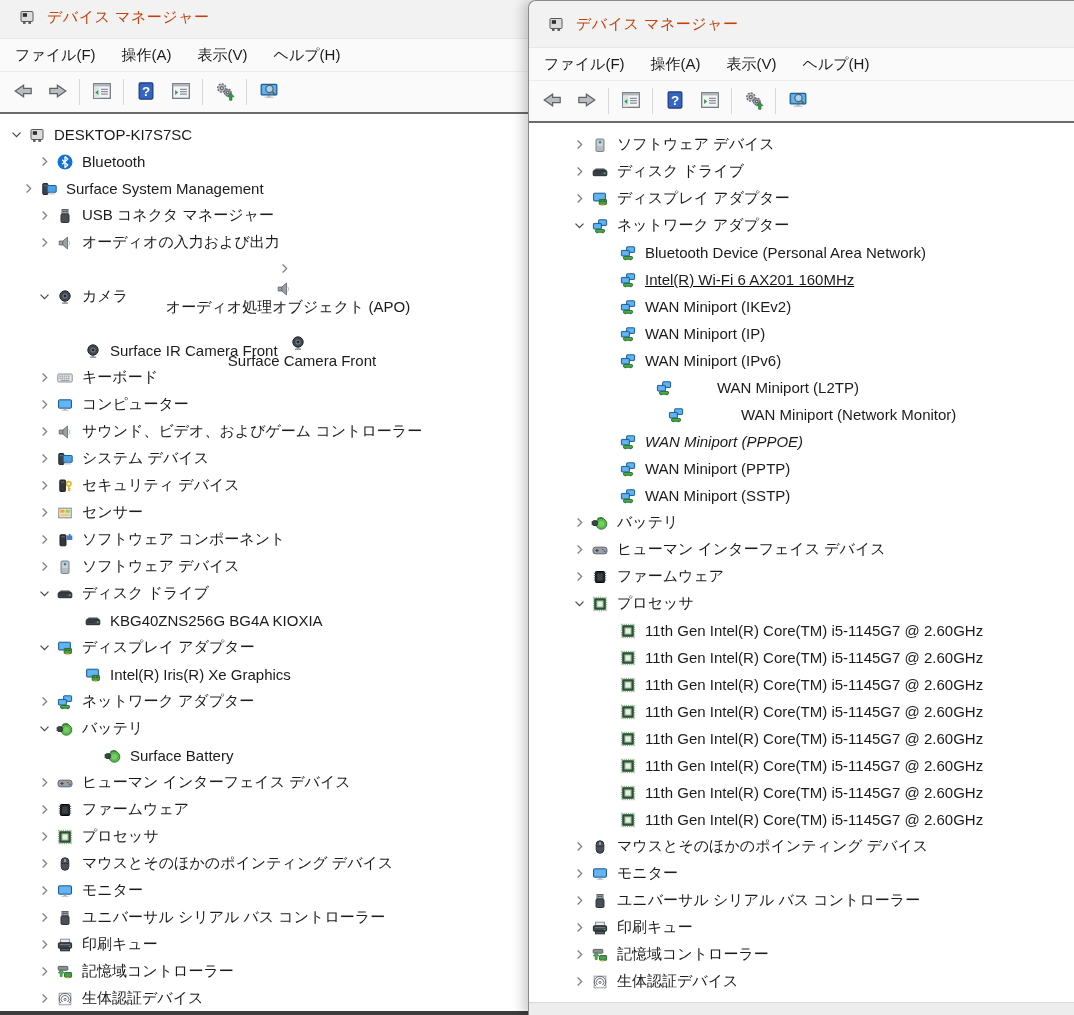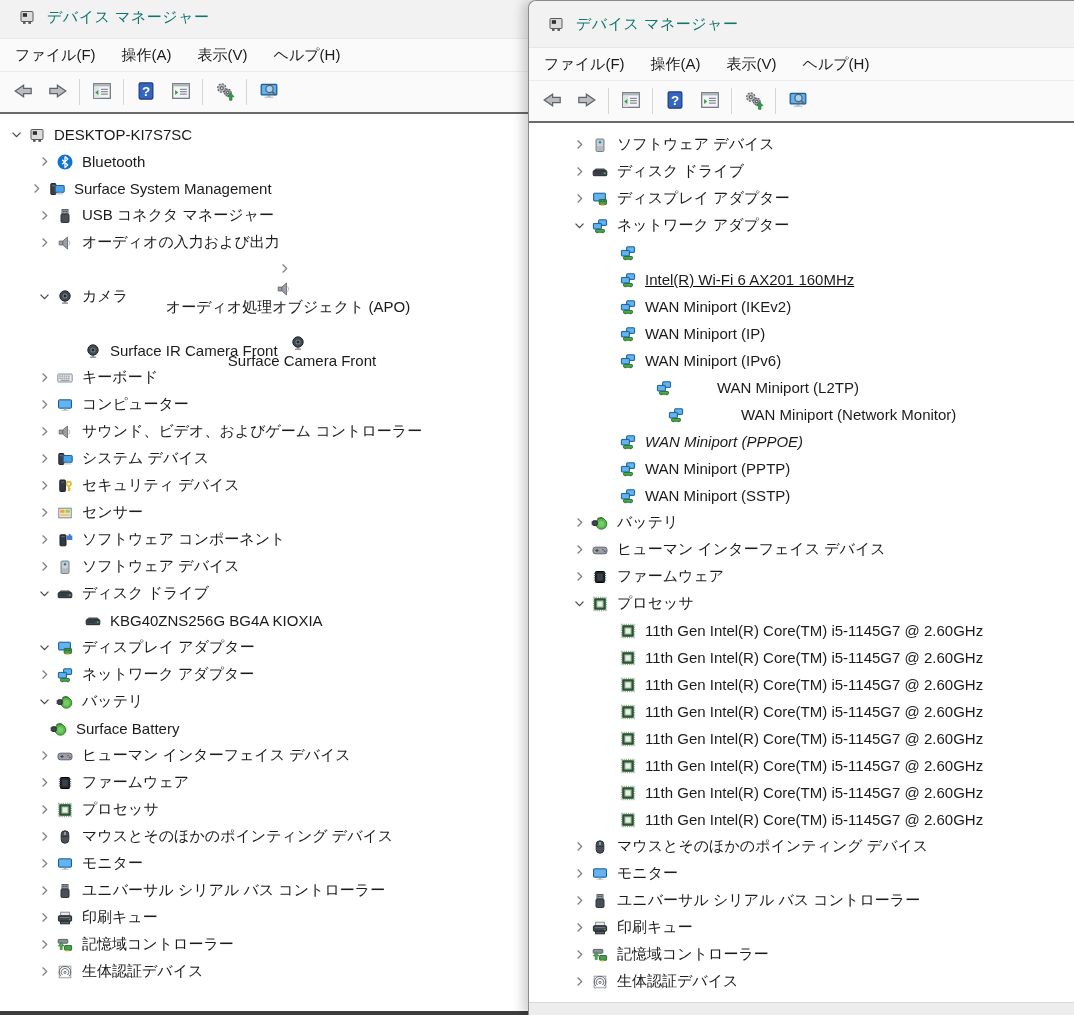--- a/index.html
+++ b/index.html
@@ -10,21 +10,21 @@
     -webkit-font-smoothing:antialiased;
   }
   .window{position:absolute;background:#fff;box-sizing:border-box}
   #win-left{left:0;top:-4px;width:537px;height:1025px;z-index:1;border-right:1px solid #b5b5b5}
   #win-right{left:528px;top:0;width:546px;height:1015px;z-index:2;
     border:1px solid #8a8a8a;border-right:none;border-bottom:none;
     border-top-left-radius:8px;box-shadow:-5px 0 12px rgba(0,0,0,.20);overflow:hidden}
   .titlebar{height:42px;display:flex;align-items:center;gap:11px;
     padding-left:18px;background:#f2f2f2;border-bottom:1px solid #e7e7e7}
   #win-right .titlebar{height:46px;border-top-left-radius:8px}
-  .title-text{font-size:15px;color:#0f766e;letter-spacing:.5px}
+  .title-text{font-size:15px;color:#c2410c;letter-spacing:.5px}
   .menubar{height:32px;display:flex;align-items:center;background:#fafafa;
     border-bottom:1px solid #ececec;padding-left:2px}
   .menu-item{font-size:15px;color:#1b1b1b;padding:4px 13px;cursor:default}
   .toolbar{height:40px;display:flex;align-items:center;background:#fafafa;padding-left:5px}
   .tb-btn{width:33px;height:32px;border:none;background:transparent;display:flex;
     align-items:center;justify-content:center;padding:0;margin:0 1px}
   .tb-sep{width:1px;height:26px;background:#d6d6d6;margin:0 4px}
   .toolbar-rule{height:2px;background:#6b6b6b}
   .tree{background:#fff;padding-top:7px}
   #win-right .tree{padding-left:6px;padding-top:8px}
@@ -143,21 +143,21 @@
           </svg>
         </span>
         <span class="node-icon">
           <svg width="18" height="18" viewBox="0 0 18 18" xmlns="http://www.w3.org/2000/svg">
             <rect x="1.5" y="1.5" width="15" height="15" rx="7.5" fill="#1272d6"></rect>
             <path d="M9 3.4 V14.6 L11.8 12 L6.2 6.8 M6.2 11.2 L11.8 6 L9 3.4" fill="none" stroke="#fff" stroke-width="1.3" stroke-linejoin="round"></path>
           </svg>
         </span>
         <span class="node-label">Bluetooth</span>
       </div>
-      <div class="tree-row" style="padding-left: 24px;">
+      <div class="tree-row" style="padding-left: 16px;">
         <span class="twisty">
           <svg width="17" height="17" viewBox="0 0 18 18" xmlns="http://www.w3.org/2000/svg">
             <path d="M7 4.8 L11.3 9 L7 13.2" fill="none" stroke="#7a8086" stroke-width="1.3"></path>
           </svg>
         </span>
         <span class="node-icon">
           <svg width="18" height="18" viewBox="0 0 18 18" xmlns="http://www.w3.org/2000/svg">
             <rect x="2.8" y="3.5" width="5" height="11" rx="0.8" fill="#3a4149" stroke="#23282e"></rect>
             <rect x="3.8" y="5" width="3" height="1.2" fill="#5f6a75"></rect>
             <rect x="7.2" y="5.5" width="9" height="6.8" rx="0.6" fill="#4aa3e8" stroke="#1c5f94"></rect>
@@ -431,20 +431,34 @@
             <rect x="2.6" y="3.2" width="11.8" height="7.8" rx="0.8" fill="#4aa3e8" stroke="#1c5f94"></rect>
             <rect x="3.6" y="4.2" width="9.8" height="5.8" fill="#63b4f0"></rect>
             <rect x="8.2" y="9.4" width="7.2" height="5" rx="0.5" fill="#4c9e4f" stroke="#2c6b2f"></rect>
             <rect x="9.2" y="10.4" width="2" height="1.6" fill="#2c6b2f"></rect>
             <rect x="12" y="10.4" width="2.4" height="1.6" fill="#2c6b2f"></rect>
             <rect x="9.4" y="14.4" width="4" height="1.3" fill="#e2b72e"></rect>
           </svg>
         </span>
         <span class="node-label">ディスプレイ アダプター</span>
       </div>
+      <div class="tree-row" style="padding-left: 60px;">
+        <span class="twisty"></span>
+        <span class="node-icon">
+          <svg width="18" height="18" viewBox="0 0 18 18" xmlns="http://www.w3.org/2000/svg">
+            <rect x="2.6" y="3.2" width="11.8" height="7.8" rx="0.8" fill="#4aa3e8" stroke="#1c5f94"></rect>
+            <rect x="3.6" y="4.2" width="9.8" height="5.8" fill="#63b4f0"></rect>
+            <rect x="8.2" y="9.4" width="7.2" height="5" rx="0.5" fill="#4c9e4f" stroke="#2c6b2f"></rect>
+            <rect x="9.2" y="10.4" width="2" height="1.6" fill="#2c6b2f"></rect>
+            <rect x="12" y="10.4" width="2.4" height="1.6" fill="#2c6b2f"></rect>
+            <rect x="9.4" y="14.4" width="4" height="1.3" fill="#e2b72e"></rect>
+          </svg>
+        </span>
+        <span class="node-label">Intel(R) Iris(R) Xe Graphics</span>
+      </div>
       <div class="tree-row" style="padding-left: 32px;">
         <span class="twisty">
           <svg width="17" height="17" viewBox="0 0 18 18" xmlns="http://www.w3.org/2000/svg">
             <path d="M7 4.8 L11.3 9 L7 13.2" fill="none" stroke="#7a8086" stroke-width="1.3"></path>
           </svg>
         </span>
         <span class="node-icon">
           <svg width="18" height="18" viewBox="0 0 18 18" xmlns="http://www.w3.org/2000/svg">
             <rect x="7.6" y="2.8" width="8" height="5.6" rx="0.6" fill="#4aa3e8" stroke="#1c5f94"></rect>
             <rect x="8.5" y="3.7" width="6.2" height="3.8" fill="#63b4f0"></rect>
@@ -468,21 +482,21 @@
             <circle cx="10.4" cy="9.8" r="5.4" fill="#58b947" stroke="#2e7d32"></circle>
             <circle cx="10.4" cy="9.8" r="2.9" fill="#79ca6b"></circle>
             <rect x="1.6" y="6.8" width="4.6" height="4.6" rx="1" fill="#41474e" stroke="#23282e"></rect>
             <rect x="0.3" y="7.6" width="1.6" height="1" fill="#41474e"></rect>
             <rect x="0.3" y="9.6" width="1.6" height="1" fill="#41474e"></rect>
             <path d="M6.2 5.4 Q9.2 2.6 12.4 4.8" fill="none" stroke="#2e7d32" stroke-width="1.4"></path>
           </svg>
         </span>
         <span class="node-label">バッテリ</span>
       </div>
-      <div class="tree-row" style="padding-left: 26px; text-align: center;">
+      <div class="tree-row" style="padding-left: 80px; text-align: center;">
         <span class="twisty"></span>
         <span class="node-icon">
           <svg width="18" height="18" viewBox="0 0 18 18" xmlns="http://www.w3.org/2000/svg">
             <circle cx="10.4" cy="9.8" r="5.4" fill="#58b947" stroke="#2e7d32"></circle>
             <circle cx="10.4" cy="9.8" r="2.9" fill="#79ca6b"></circle>
             <rect x="1.6" y="6.8" width="4.6" height="4.6" rx="1" fill="#41474e" stroke="#23282e"></rect>
             <rect x="0.3" y="7.6" width="1.6" height="1" fill="#41474e"></rect>
             <rect x="0.3" y="9.6" width="1.6" height="1" fill="#41474e"></rect>
             <path d="M6.2 5.4 Q9.2 2.6 12.4 4.8" fill="none" stroke="#2e7d32" stroke-width="1.4"></path>
           </svg>
@@ -803,20 +817,21 @@
           <svg width="18" height="18" viewBox="0 0 18 18" xmlns="http://www.w3.org/2000/svg">
             <rect x="7.6" y="2.8" width="8" height="5.6" rx="0.6" fill="#4aa3e8" stroke="#1c5f94"></rect>
             <rect x="8.5" y="3.7" width="6.2" height="3.8" fill="#63b4f0"></rect>
             <rect x="2.4" y="6.4" width="8" height="5.6" rx="0.6" fill="#4aa3e8" stroke="#1c5f94"></rect>
             <rect x="3.3" y="7.3" width="6.2" height="3.8" fill="#63b4f0"></rect>
             <rect x="4.6" y="12.6" width="8.8" height="2.6" rx="0.5" fill="#46b749" stroke="#2c6b2f"></rect>
             <rect x="5.6" y="15.2" width="1.6" height="1" fill="#2c6b2f"></rect>
             <rect x="10.8" y="15.2" width="1.6" height="1" fill="#2c6b2f"></rect>
           </svg>
         </span>
+        <span class="node-label">Bluetooth Device (Personal Area Network)</span>
       </div>
       <div class="tree-row" style="padding-left: 60px; text-decoration: underline;">
         <span class="twisty"></span>
         <span class="node-icon">
           <svg width="18" height="18" viewBox="0 0 18 18" xmlns="http://www.w3.org/2000/svg">
             <rect x="7.6" y="2.8" width="8" height="5.6" rx="0.6" fill="#4aa3e8" stroke="#1c5f94"></rect>
             <rect x="8.5" y="3.7" width="6.2" height="3.8" fill="#63b4f0"></rect>
             <rect x="2.4" y="6.4" width="8" height="5.6" rx="0.6" fill="#4aa3e8" stroke="#1c5f94"></rect>
             <rect x="3.3" y="7.3" width="6.2" height="3.8" fill="#63b4f0"></rect>
             <rect x="4.6" y="12.6" width="8.8" height="2.6" rx="0.5" fill="#46b749" stroke="#2c6b2f"></rect>

